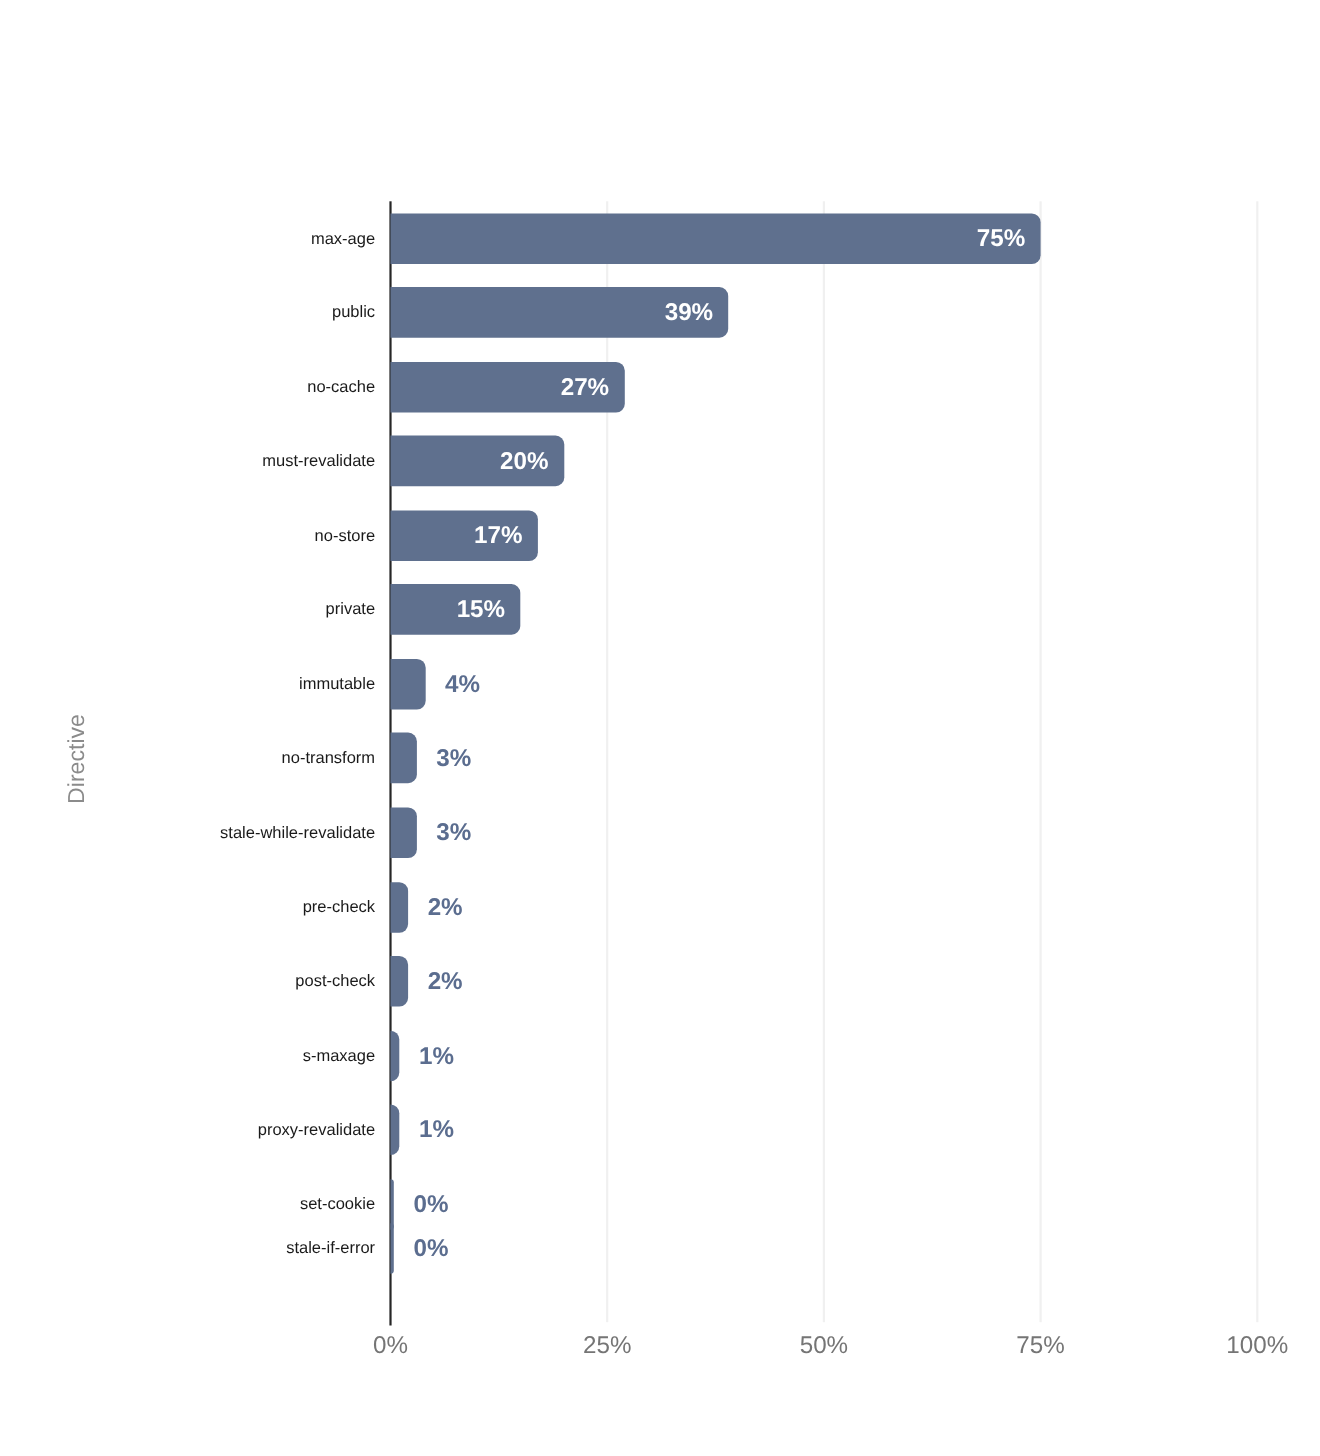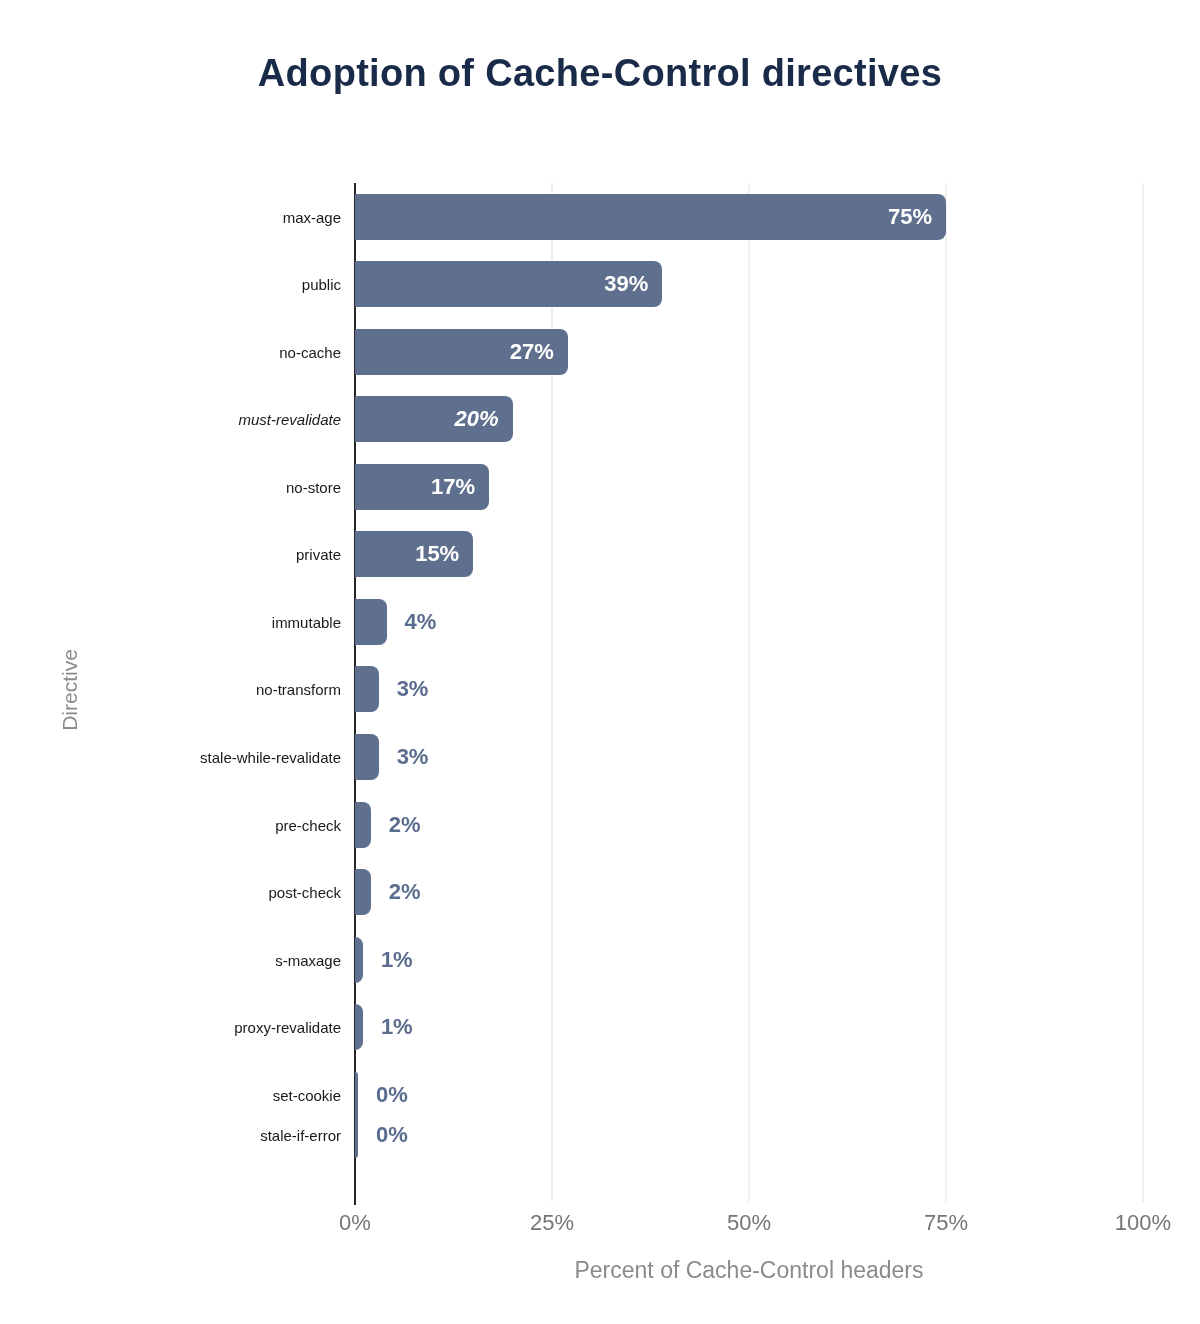--- a/index.html
+++ b/index.html
@@ -122,21 +122,20 @@
     transform: translate(-50%, -50%) rotate(-90deg);
     font-size: 21px;
     color: var(--subtitle);
     white-space: nowrap;
   }
 </style>
 </head>
 <body>
 
 <div class="page">
-  <div class="chart-title">Adoption of Cache-Control directives</div>
 
   <div class="y-axis-label">Directive</div>
 
   <div class="plot">
     <div id="gridlines">
         <div class="gridline" style="left: 196px;"></div>
         <div class="gridline" style="left: 393px;"></div>
         <div class="gridline" style="left: 590px;"></div>
         <div class="gridline" style="left: 787px;"></div>
       </div>
@@ -150,21 +149,21 @@
         <div class="row" style="top: 67.5333px; height: 67.5333px;">
           <span class="cat-label">public</span>
           <div class="bar" style="width: 307.32px;"></div>
           <span class="value-label inside" style="left: 293.32px;">39%</span>
         </div>
         <div class="row" style="top: 135.067px; height: 67.5333px;">
           <span class="cat-label">no-cache</span>
           <div class="bar" style="width: 212.76px;"></div>
           <span class="value-label inside" style="left: 198.76px;">27%</span>
         </div>
-        <div class="row" style="top: 202.6px; height: 67.5333px; font-style: italic;">
+        <div class="row" style="top: 202.6px; height: 67.5333px;">
           <span class="cat-label">must-revalidate</span>
           <div class="bar" style="width: 157.6px;"></div>
           <span class="value-label inside" style="left: 143.6px;">20%</span>
         </div>
         <div class="row" style="top: 270.133px; height: 67.5333px;">
           <span class="cat-label">no-store</span>
           <div class="bar" style="width: 133.96px;"></div>
           <span class="value-label inside" style="left: 119.96px;">17%</span>
         </div>
         <div class="row" style="top: 337.667px; height: 67.5333px;">
@@ -220,14 +219,13 @@
       </div>
     <div id="xticks">
         <span class="x-tick" style="left: 0px;">0%</span>
         <span class="x-tick" style="left: 197px;">25%</span>
         <span class="x-tick" style="left: 394px;">50%</span>
         <span class="x-tick" style="left: 591px;">75%</span>
         <span class="x-tick" style="left: 788px;">100%</span>
       </div>
   </div>
 
-  <div class="x-axis-label">Percent of Cache-Control headers</div>
 </div>
 
 </body></html>

